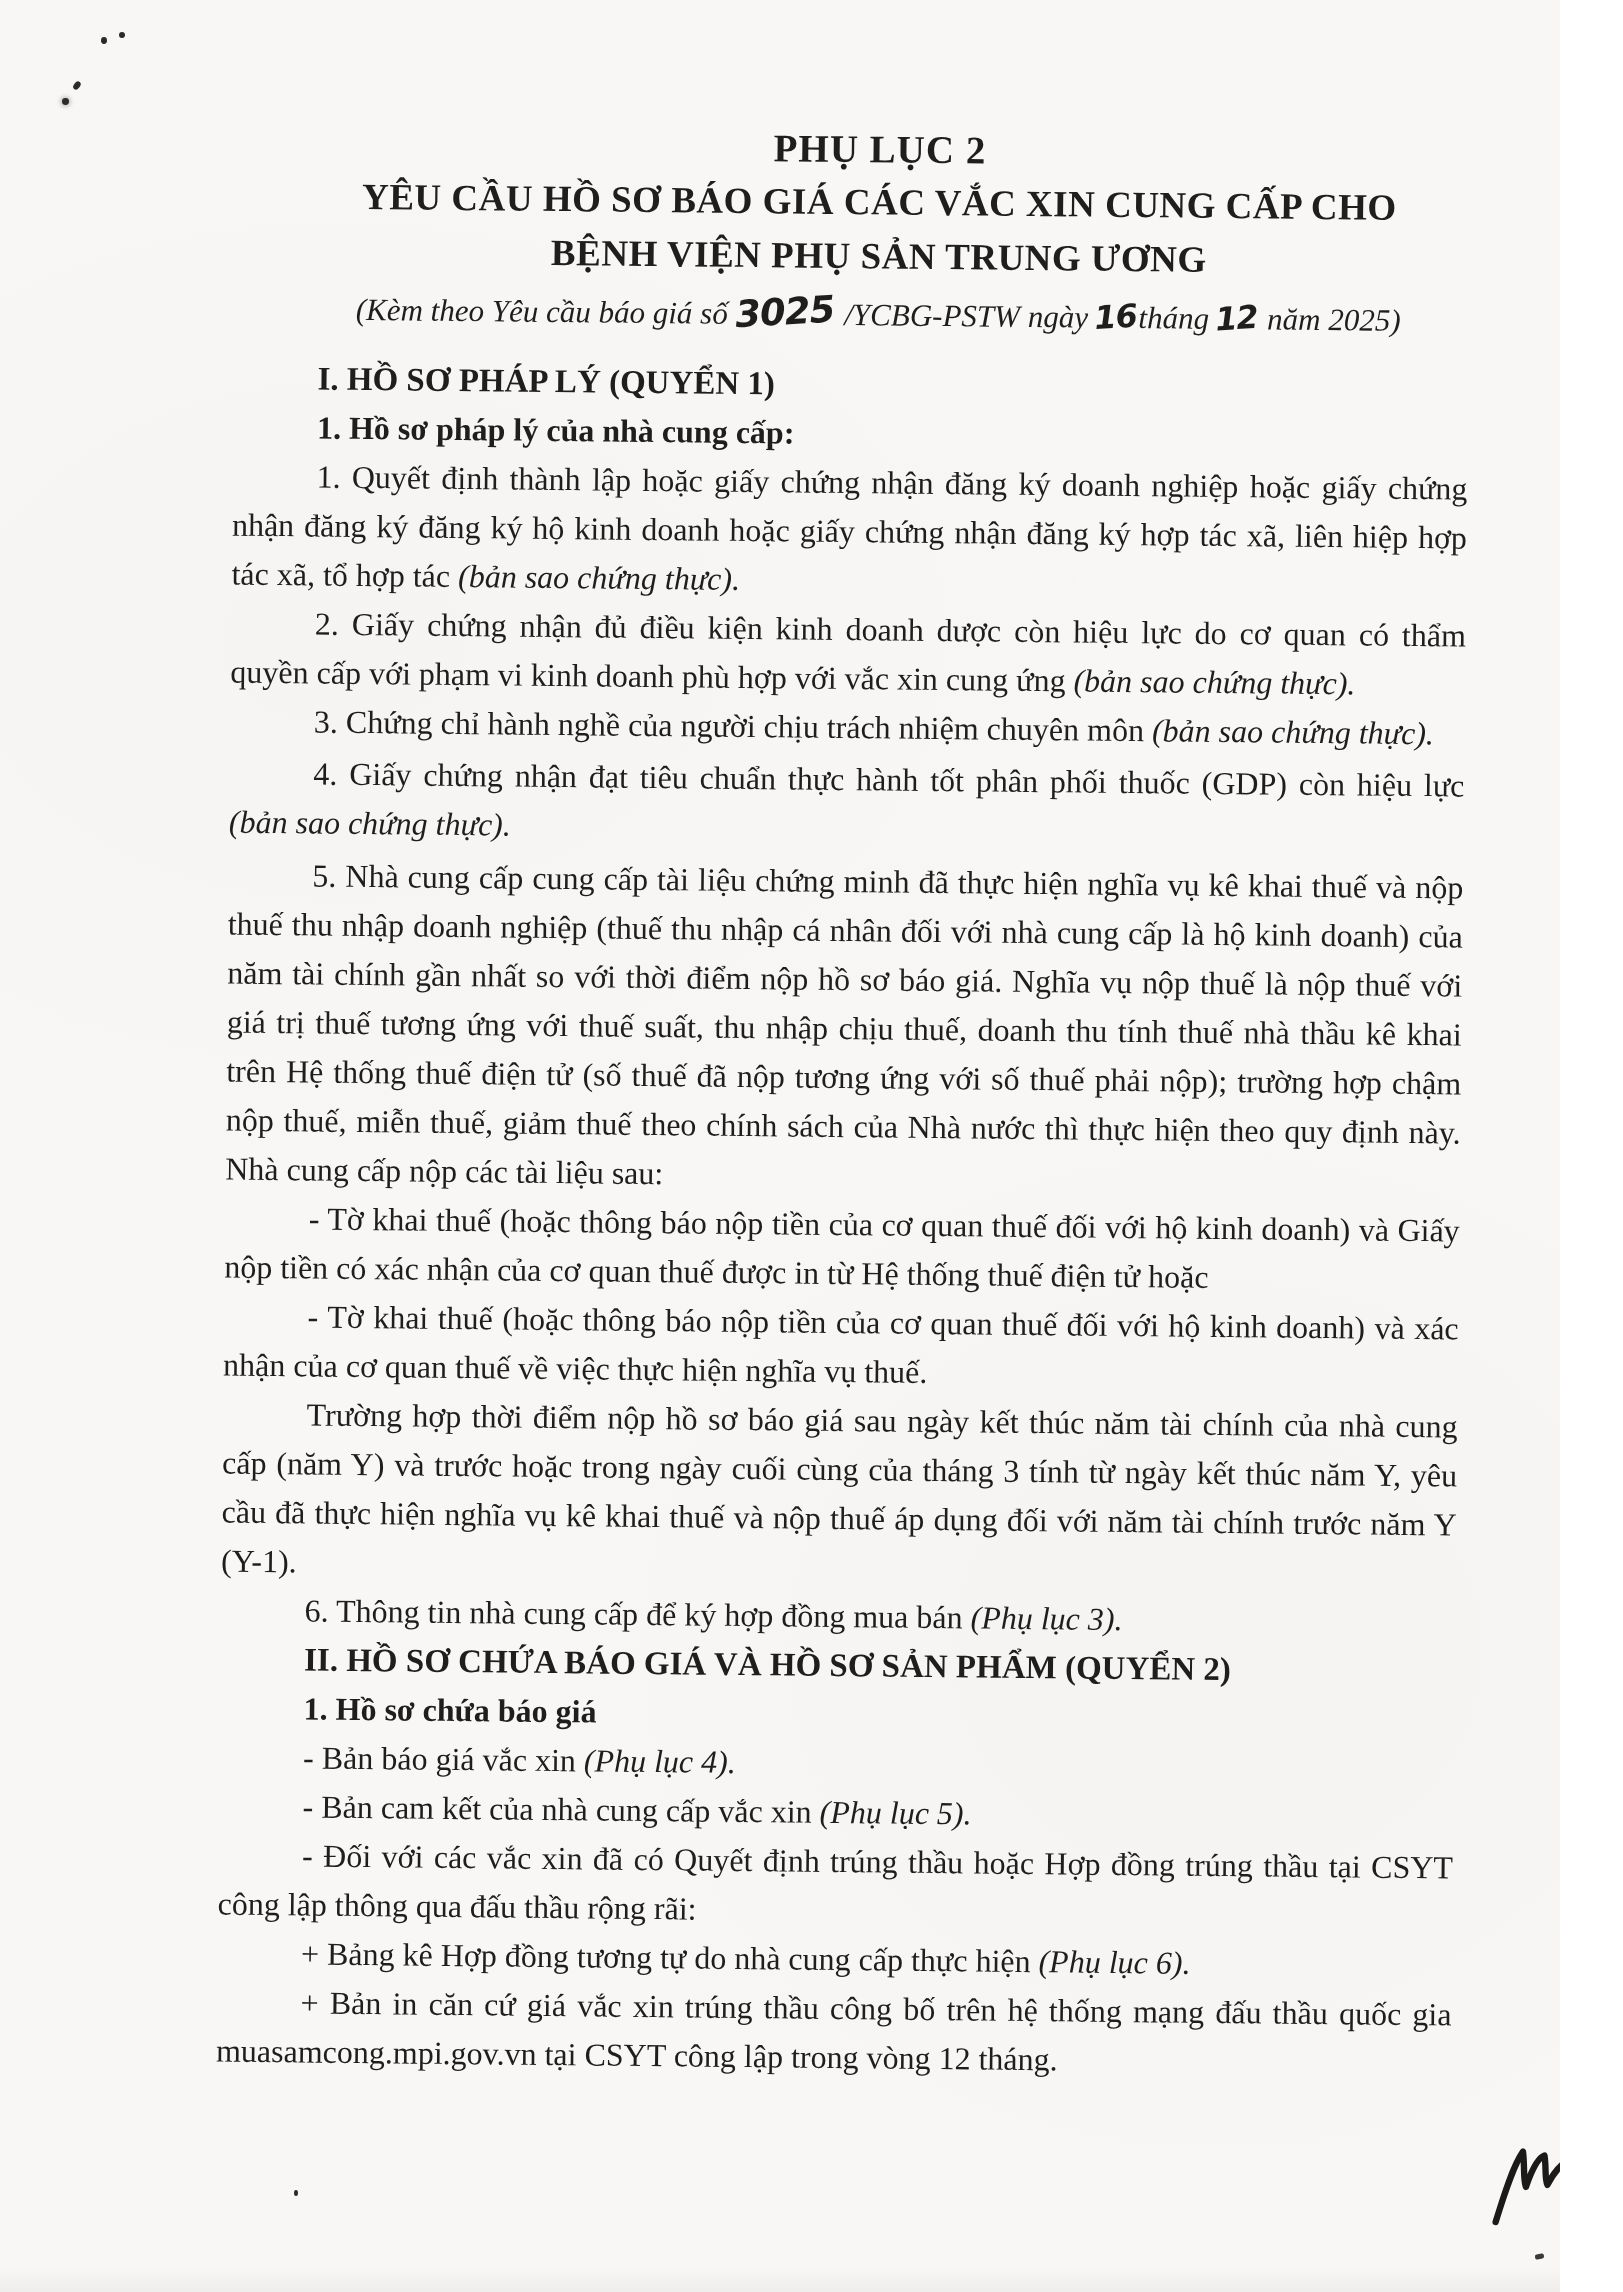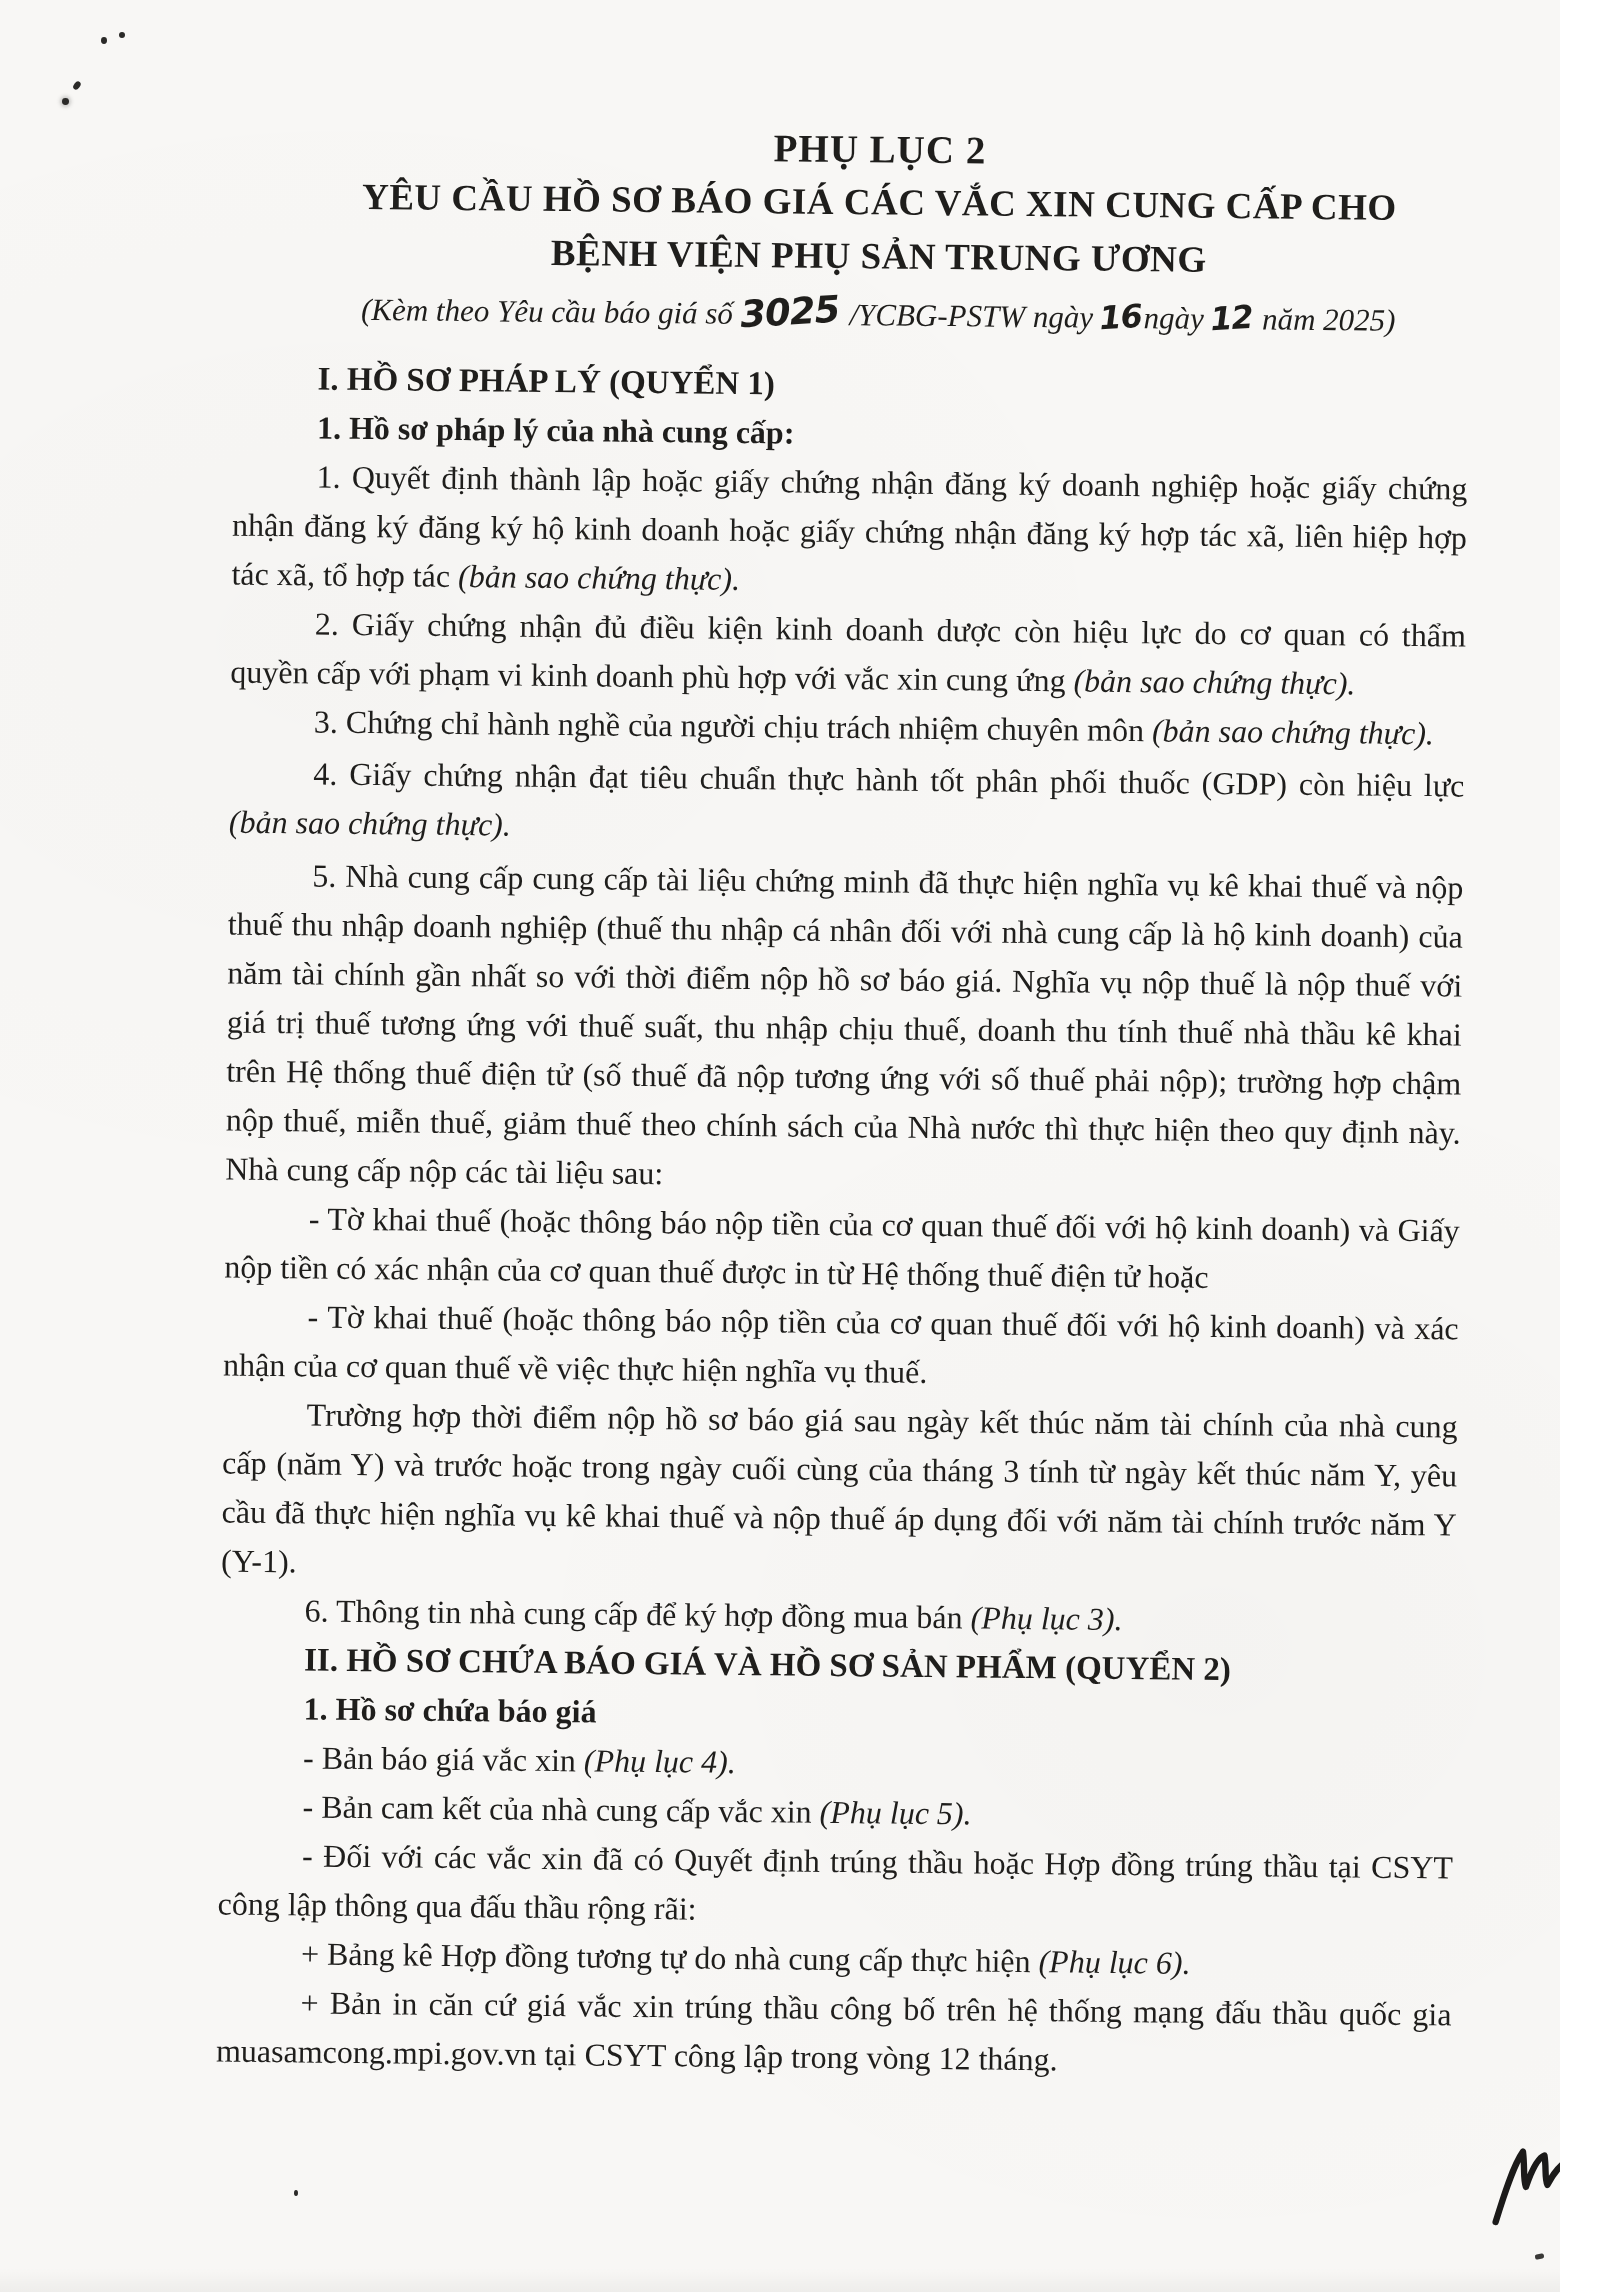--- a/index.html
+++ b/index.html
@@ -66,21 +66,21 @@
 <body>
 
 <div class="page">
 
   <div class="sheet-content">
 
     <div class="doc-header">
       <div class="t1">PHỤ LỤC 2</div>
       <div class="t2">YÊU CẦU HỒ SƠ BÁO GIÁ CÁC VẮC XIN CUNG CẤP CHO</div>
       <div class="t3">BỆNH VIỆN PHỤ SẢN TRUNG ƯƠNG</div>
-      <div class="subtitle"><span>(Kèm theo Yêu cầu báo giá số</span><span class="hw hw-num">3025</span><span>/YCBG-PSTW ngày</span><span class="hw hw-sm">16</span><span>ngày</span><span class="hw hw-sm">12</span> <span>năm 2025)</span></div>
+      <div class="subtitle"><span>(Kèm theo Yêu cầu báo giá số</span><span class="hw hw-num">3025</span><span>/YCBG-PSTW ngày</span><span class="hw hw-sm">16</span><span>tháng</span><span class="hw hw-sm">12</span> <span>năm 2025)</span></div>
     </div>
 
     <div class="doc-body">
       <p class="hd">I. HỒ SƠ PHÁP LÝ (QUYỂN 1)</p>
       <p class="sub">1. Hồ sơ pháp lý của nhà cung cấp:</p>
 
       <p><span>1. Quyết định thành lập hoặc giấy chứng nhận đăng ký doanh nghiệp hoặc giấy chứng nhận đăng ký đăng ký hộ kinh doanh hoặc giấy chứng nhận đăng ký hợp tác xã, liên hiệp hợp tác xã, tổ hợp tác</span> <span class="it">(bản sao chứng thực).</span></p>
 
       <p><span>2. Giấy chứng nhận đủ điều kiện kinh doanh dược còn hiệu lực do cơ quan có thẩm quyền cấp với phạm vi kinh doanh phù hợp với vắc xin cung ứng</span> <span class="it">(bản sao chứng thực).</span></p>
 

